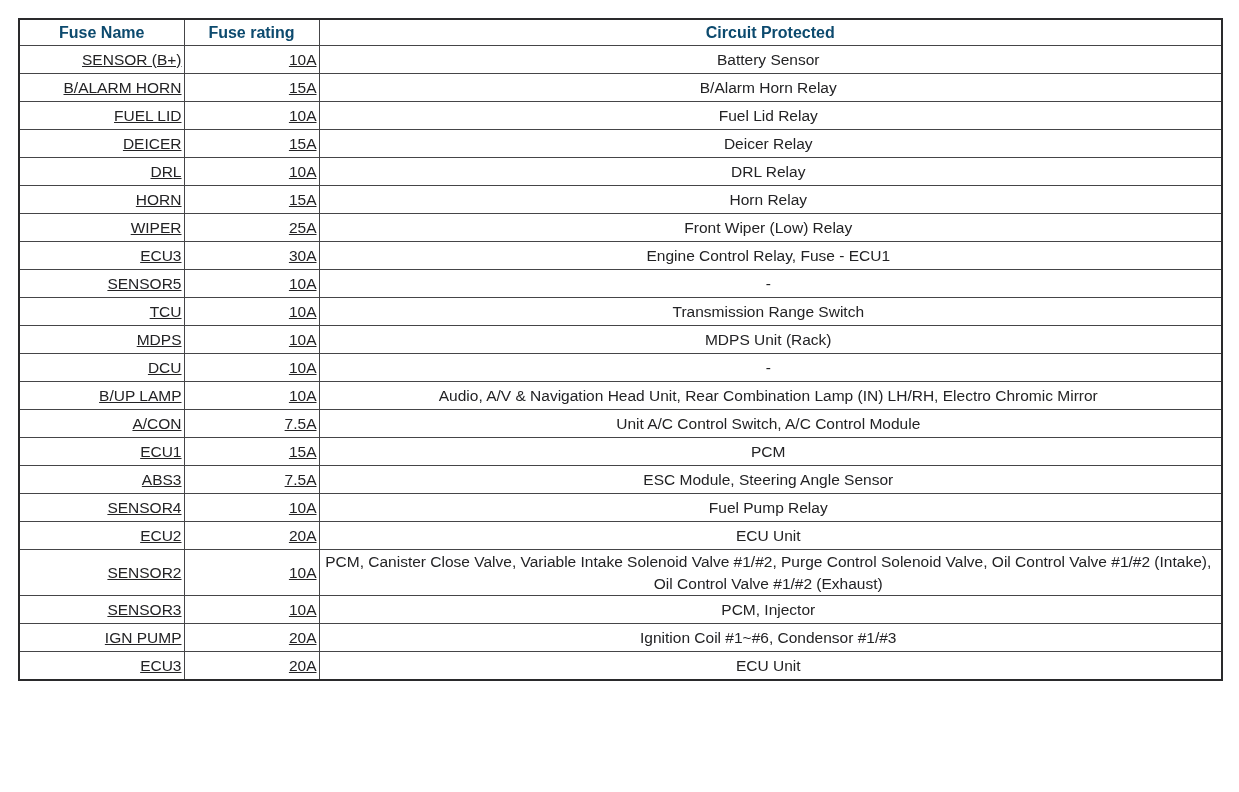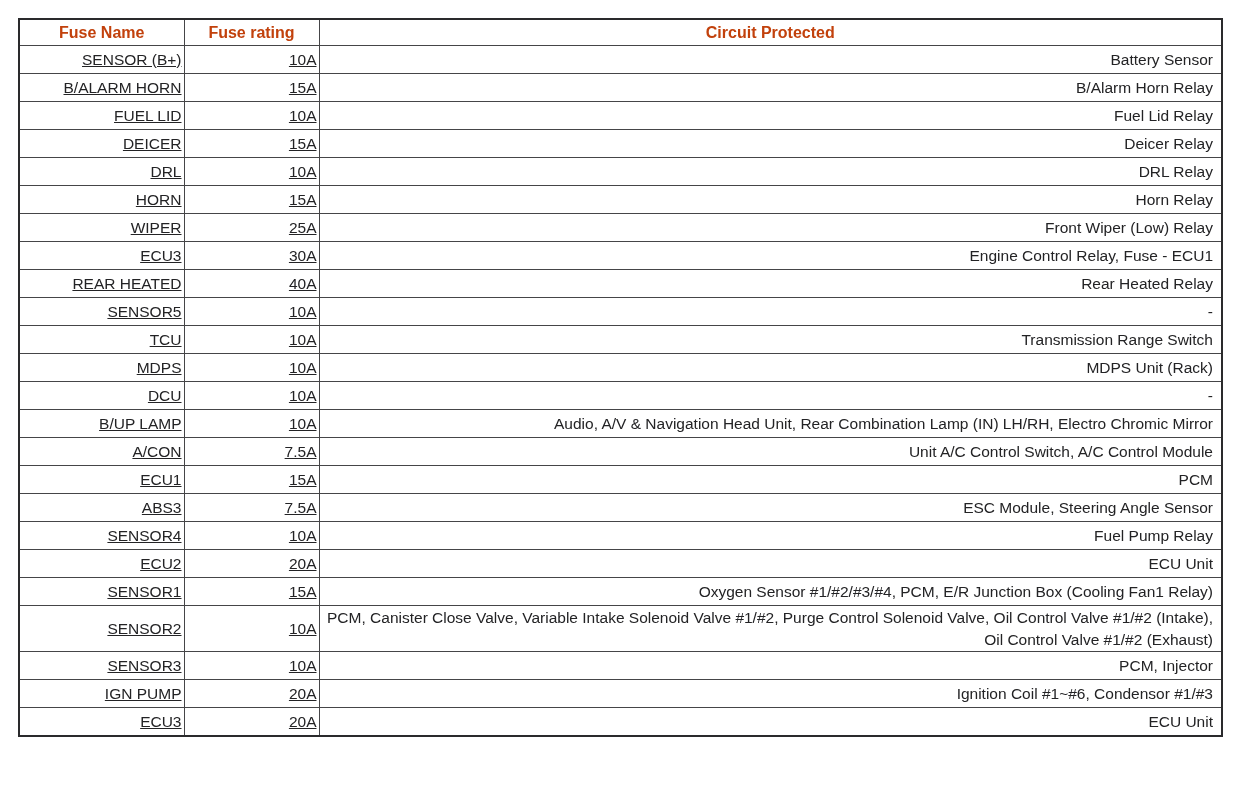--- a/index.html
+++ b/index.html
@@ -33,35 +33,35 @@
   th, td {
     border: 1px solid #454547;
     overflow: hidden;
   }
   th {
     font-size: 16px;
     font-weight: bold;
     height: 25px;
     text-align: center;
     padding: 0 2px;
-    color: #c2410c;
+    color: #0c4a6e;
   }
   td {
     font-size: 15.5px;
     height: 25px;
     padding: 1px 2px;
     color: #232325;
   }
   td.name-cell, td.rating-cell {
     text-align: right;
     white-space: nowrap;
     text-decoration: underline;
   }
   td.circuit-cell {
-    text-align: right;
+    text-align: center;
     padding: 1px 8px 1px 4px;
     line-height: 1.4;
   }
 </style>
 </head>
 <body>
 
 <div class="page">
   <table class="fuse-table">
     <colgroup>
@@ -120,25 +120,20 @@
     <td class="circuit-cell">Front Wiper (Low) Relay</td>
   </tr>
 
   <tr>
     <td class="name-cell">ECU3</td>
     <td class="rating-cell">30A</td>
     <td class="circuit-cell">Engine Control Relay, Fuse - ECU1</td>
   </tr>
 
 
-  <tr>
-    <td class="name-cell">REAR HEATED</td>
-    <td class="rating-cell">40A</td>
-    <td class="circuit-cell">Rear Heated Relay</td>
-  </tr>
 
   <tr>
     <td class="name-cell">SENSOR5</td>
     <td class="rating-cell">10A</td>
     <td class="circuit-cell">-</td>
   </tr>
 
   <tr>
     <td class="name-cell">TCU</td>
     <td class="rating-cell">10A</td>
@@ -186,25 +181,20 @@
     <td class="rating-cell">10A</td>
     <td class="circuit-cell">Fuel Pump Relay</td>
   </tr>
 
   <tr>
     <td class="name-cell">ECU2</td>
     <td class="rating-cell">20A</td>
     <td class="circuit-cell">ECU Unit</td>
   </tr>
 
-  <tr>
-    <td class="name-cell">SENSOR1</td>
-    <td class="rating-cell">15A</td>
-    <td class="circuit-cell">Oxygen Sensor #1/#2/#3/#4, PCM, E/R Junction Box (Cooling Fan1 Relay)</td>
-  </tr>
 
   <tr>
     <td class="name-cell">SENSOR2</td>
     <td class="rating-cell">10A</td>
     <td class="circuit-cell">PCM, Canister Close Valve, Variable Intake Solenoid Valve #1/#2, Purge Control Solenoid Valve, Oil Control Valve #1/#2 (Intake), Oil Control Valve #1/#2 (Exhaust)</td>
   </tr>
 
   <tr>
     <td class="name-cell">SENSOR3</td>
     <td class="rating-cell">10A</td>

